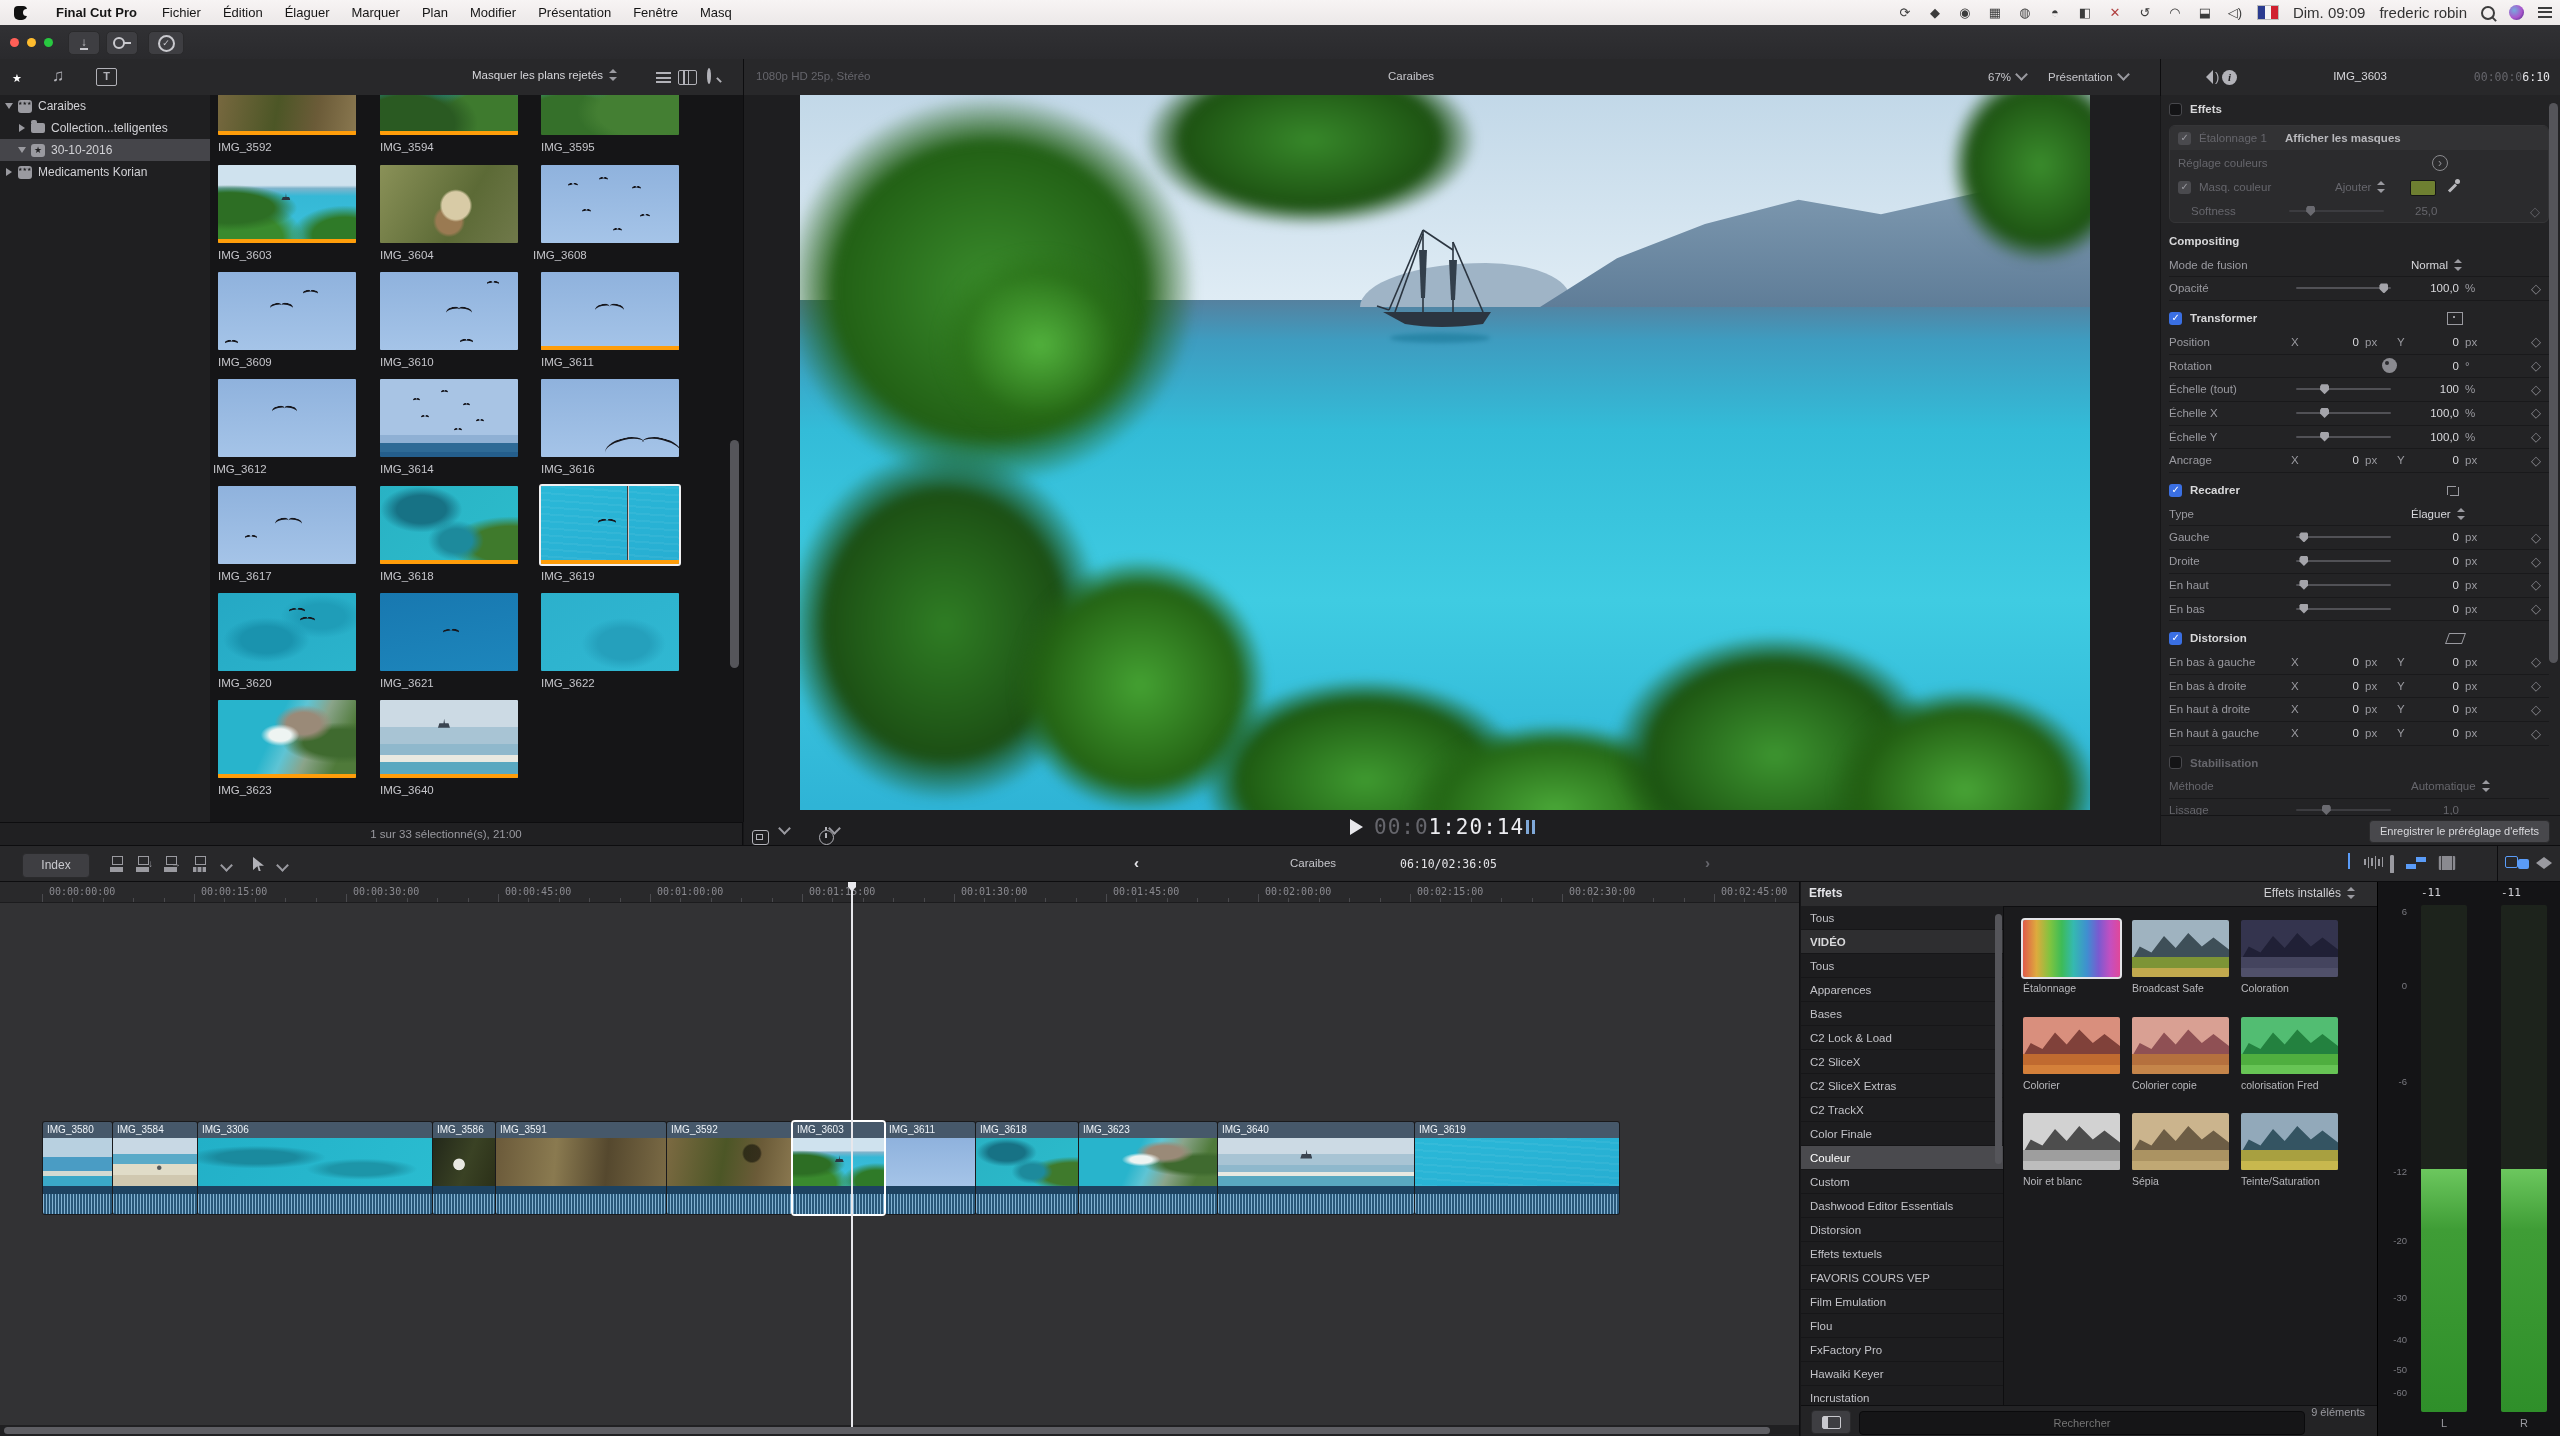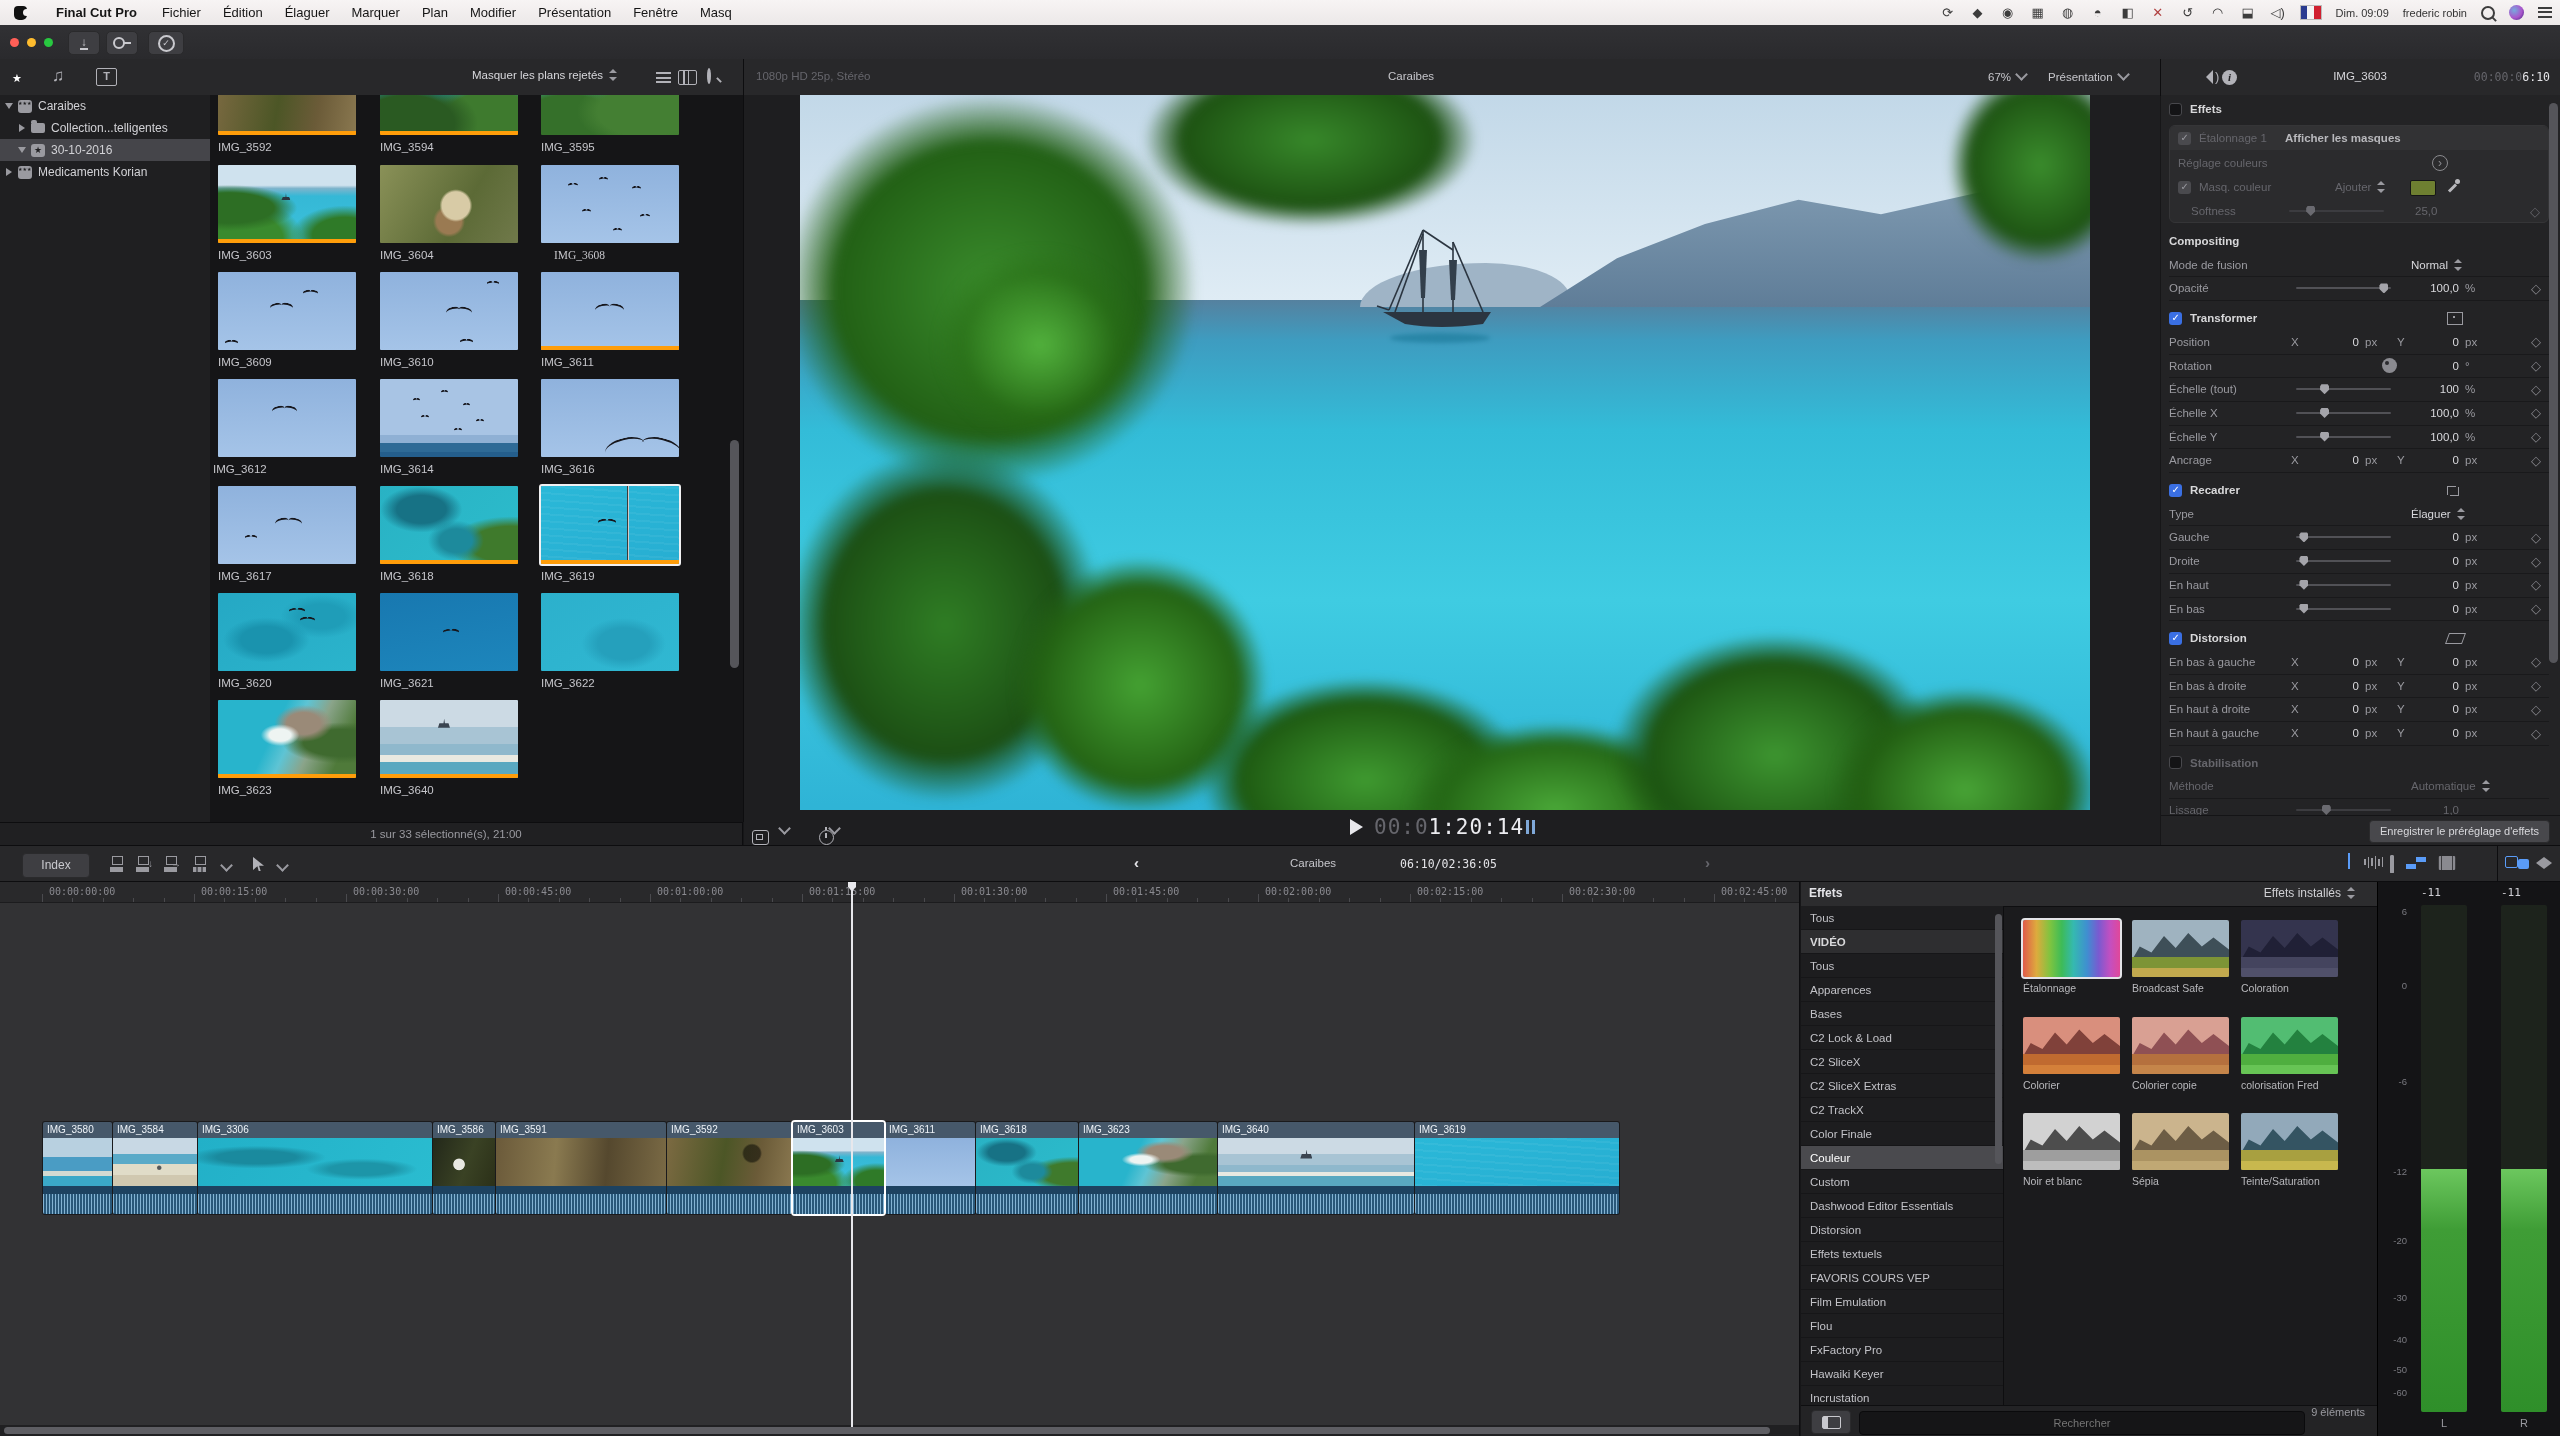--- a/index.html
+++ b/index.html
@@ -14,21 +14,21 @@
   #menubar{left:0;top:0;width:2560px;height:25px;background:linear-gradient(#f7f4f4,#ece8e8);
            color:#151515;font-size:13px;display:flex;align-items:center;}
   #menubar .apple{width:13px;height:14px;background:#111;border-radius:4px 4px 5px 5px;margin:0 18px 0 14px;position:relative;}
   #menubar .apple::after{content:"";position:absolute;right:-3px;top:3px;width:7px;height:7px;border-radius:50%;background:#f5f2f2;}
   #menubar .mitem{padding:0 11px;white-space:nowrap;}
   #menubar .mitem.app{font-weight:bold;padding-right:14px;}
   #mstatus{position:absolute;right:8px;top:0;height:25px;display:flex;align-items:center;gap:14px;color:#333;}
   #mstatus .sic{width:16px;height:16px;display:flex;align-items:center;justify-content:center;font-size:13px;color:#3c3c3c;}
   #mstatus .flag{width:20px;height:13px;display:flex;border:1px solid #bbb;}
   #mstatus .flag i{flex:1;}
-  #mstatus .txt{font-size:11px;}
+  #mstatus .txt{font-size:15px;}
   .siri{width:15px;height:15px;border-radius:50%;background:radial-gradient(circle at 35% 35%,#7ad,#a5c 55%,#327);}
   .sglass{width:10px;height:10px;border:2px solid #3c3c3c;border-radius:50%;position:relative;}
   .sglass::after{content:"";position:absolute;width:6px;height:2px;background:#3c3c3c;transform:rotate(45deg);left:8px;top:10px;}
   .nlist{width:14px;height:11px;background:linear-gradient(#3c3c3c 0 2px,transparent 2px 4.5px,#3c3c3c 4.5px 6.5px,transparent 6.5px 9px,#3c3c3c 9px 11px);}
 
   
   #titlebar{left:0;top:25px;width:2560px;height:34px;background:linear-gradient(#313134,#2a2a2d);border-bottom:1px solid #151517;}
   .tl{position:absolute;top:13px;width:9px;height:9px;border-radius:50%;}
   .tbtn{position:absolute;top:6px;height:22px;border-radius:5px;background:#3e3e42;border:1px solid #2a2a2c;
         display:flex;align-items:center;justify-content:center;color:#c9c9ce;}
@@ -369,21 +369,21 @@
       <div class="thumb th-chick" style="left: 170px; top: 70px;"></div>
       <div class="th-label" style="left: 170px; top: 154px;">IMG_3604</div>
       <div class="thumb th-sky" style="left: 331px; top: 70px;">
         <span class="bird" style="left: 20%; top: 22%; width: 9.66px; height: 3.85px;"></span>
         <span class="bird" style="left: 42%; top: 14%; width: 8.28px; height: 3.3px;"></span>
         <span class="bird" style="left: 66%; top: 26%; width: 8.28px; height: 3.3px;"></span>
         <span class="bird" style="left: 30%; top: 56%; width: 8.28px; height: 3.3px;"></span>
         <span class="bird" style="left: 72%; top: 62%; width: 9.66px; height: 3.85px;"></span>
         <span class="bird" style="left: 52%; top: 80%; width: 8.28px; height: 3.3px;"></span>
       </div>
-      <div class="th-label" style="left: 344px; top: 154px; font-family: Liberation Serif, serif;">IMG_3608</div>
+      <div class="th-label" style="left: 323px; top: 154px;">IMG_3608</div>
       <div class="thumb th-sky" style="left: 8px; top: 177px;">
         <span class="bird" style="left: 38%; top: 38%; width: 22.08px; height: 8.8px;"></span>
         <span class="bird" style="left: 62%; top: 22%; width: 13.8px; height: 5.5px;"></span>
         <span class="bird" style="left: 5%; top: 86%; width: 12.42px; height: 4.95px;"></span>
       </div>
       <div class="th-label" style="left: 8px; top: 261px;">IMG_3609</div>
       <div class="thumb th-sky" style="left: 170px; top: 177px;">
         <span class="bird" style="left: 48%; top: 42%; width: 24.84px; height: 9.9px;"></span>
         <span class="bird" style="left: 78%; top: 10%; width: 11.04px; height: 4.4px;"></span>
         <span class="bird" style="left: 58%; top: 84%; width: 12.42px; height: 4.95px;"></span>

